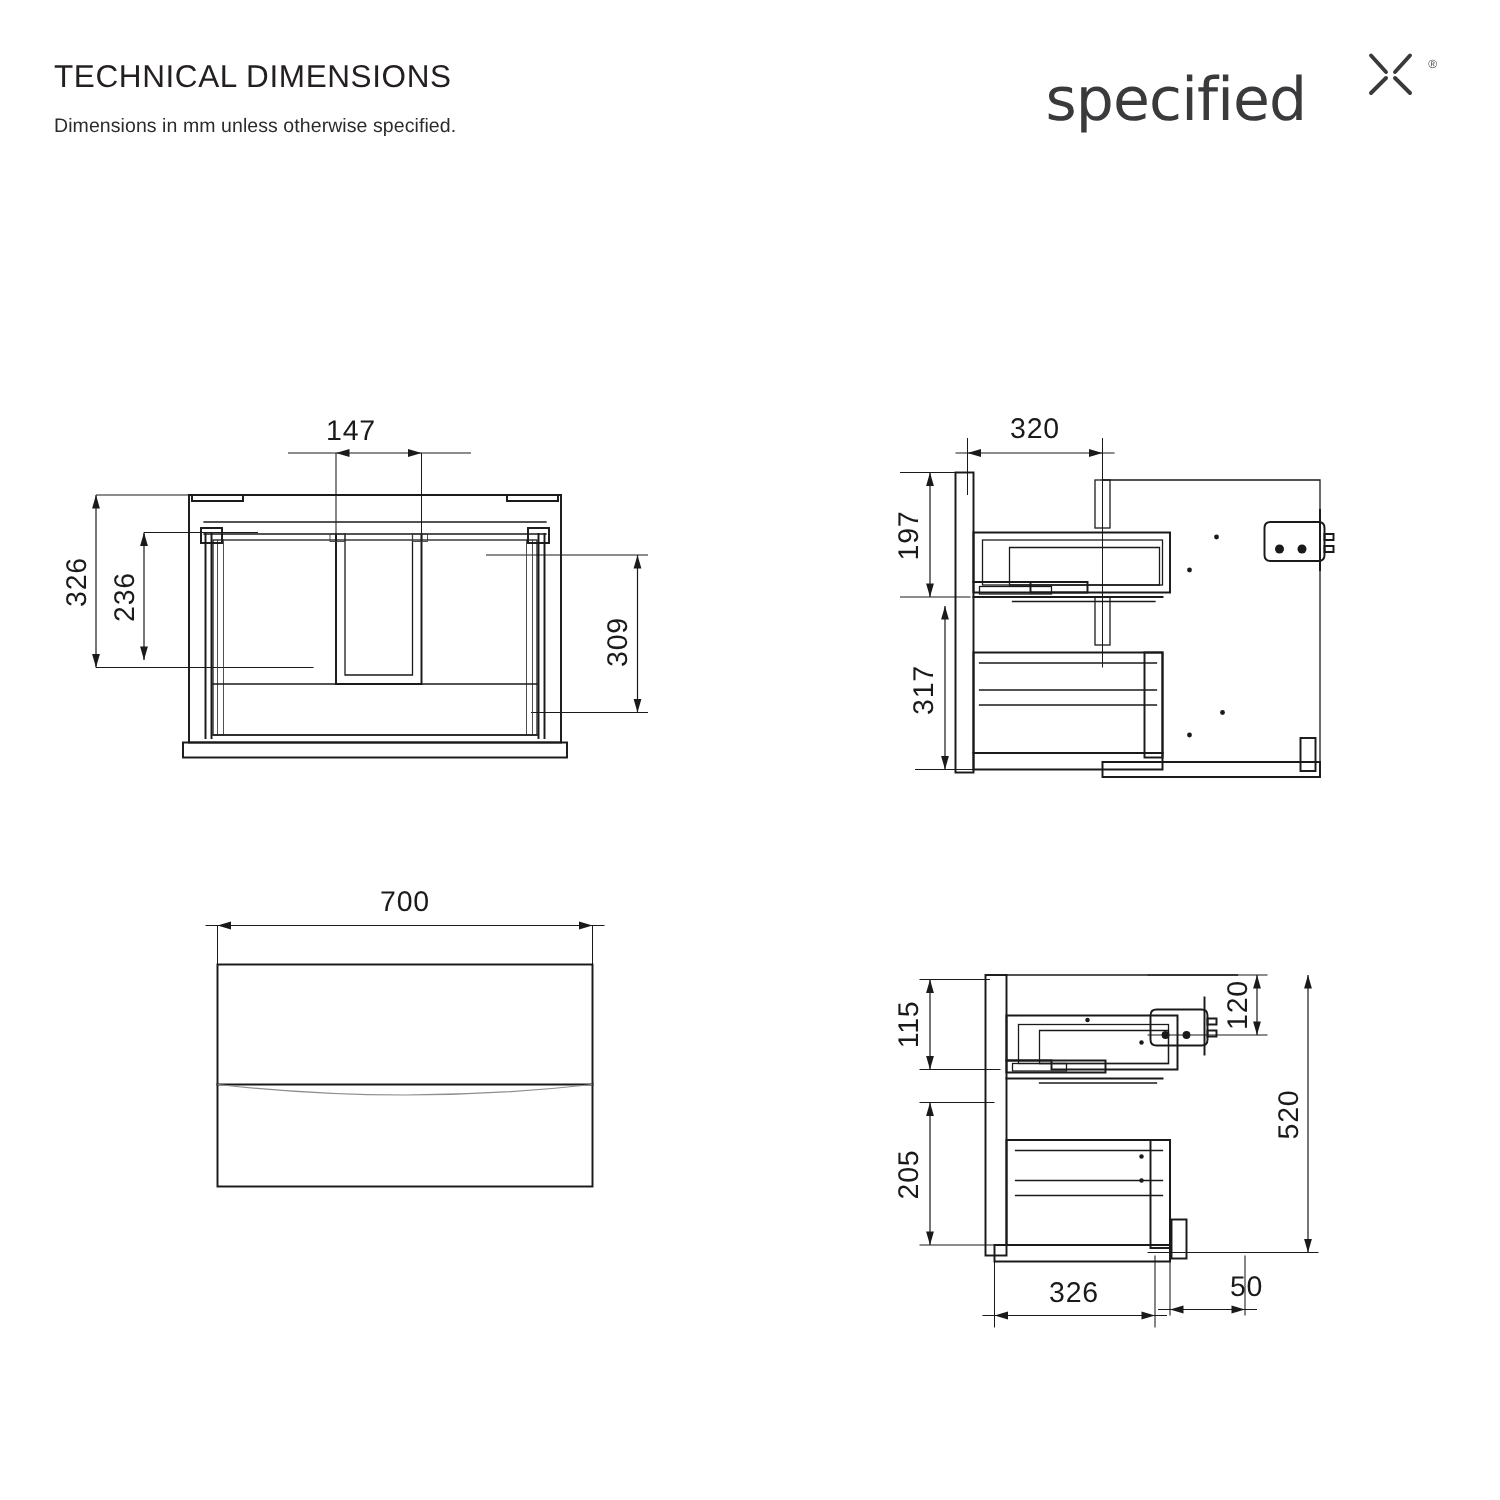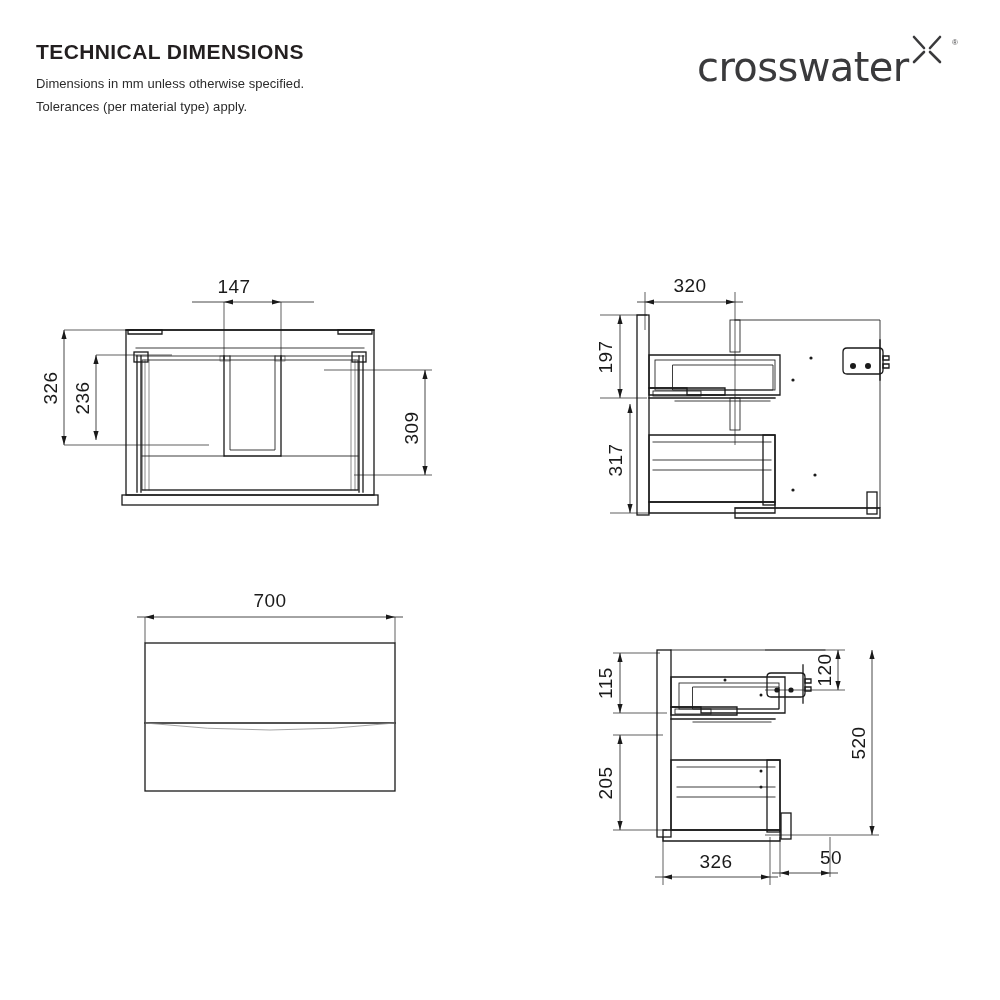--- a/index.html
+++ b/index.html
@@ -22,21 +22,21 @@
 
   
   #header-block {
     position: absolute;
     left: 36px;
     top: 40px;
     width: 520px;
   }
   #doc-title {
     font-size: 21px;
-    font-weight: bold;
+    font-weight: normal;
     letter-spacing: 0.4px;
     color: #231f20;
     margin: 0 0 10px 0;
     line-height: 1.1;
   }
   .sub-note {
     font-size: 13px;
     color: #2b2b2b;
     line-height: 1.75;
     margin: 0;
@@ -101,25 +101,24 @@
   }
 </style>
 </head>
 <body>
 
 <div id="sheet">
 
   <div id="header-block">
     <h1 id="doc-title">TECHNICAL DIMENSIONS</h1>
     <p class="sub-note">Dimensions in mm unless otherwise specified.</p>
-    <p class="sub-note">Tolerances (per material type) apply.</p>
   </div>
 
   <div id="logo-block">
-    <div id="logo-wordmark">crosswater</div>
+    <div id="logo-wordmark">specified</div>
     <div id="logo-mark">
       <svg width="34" height="34" viewBox="0 0 34 34">
         <g stroke="#3a3a3c" stroke-width="2.6" stroke-linecap="round" fill="none">
           <line x1="4" y1="3" x2="14" y2="14"></line>
           <line x1="30" y1="3" x2="20" y2="14"></line>
           <line x1="4" y1="28" x2="14" y2="18"></line>
           <line x1="30" y1="28" x2="20" y2="18"></line>
         </g>
       </svg>
     </div>

